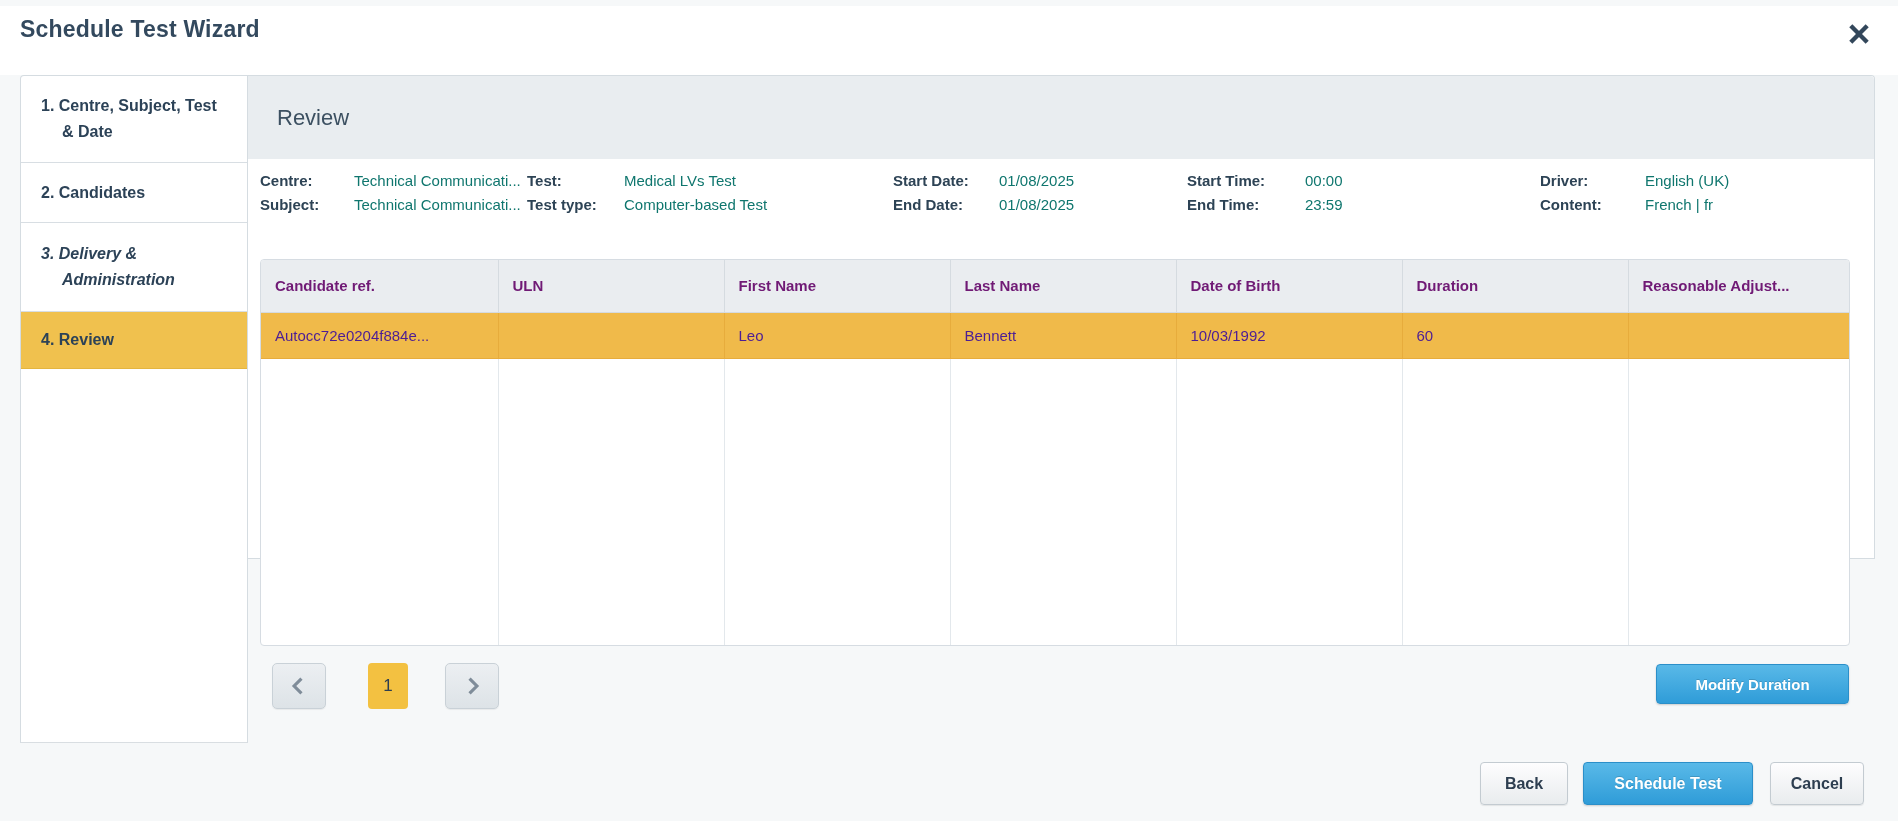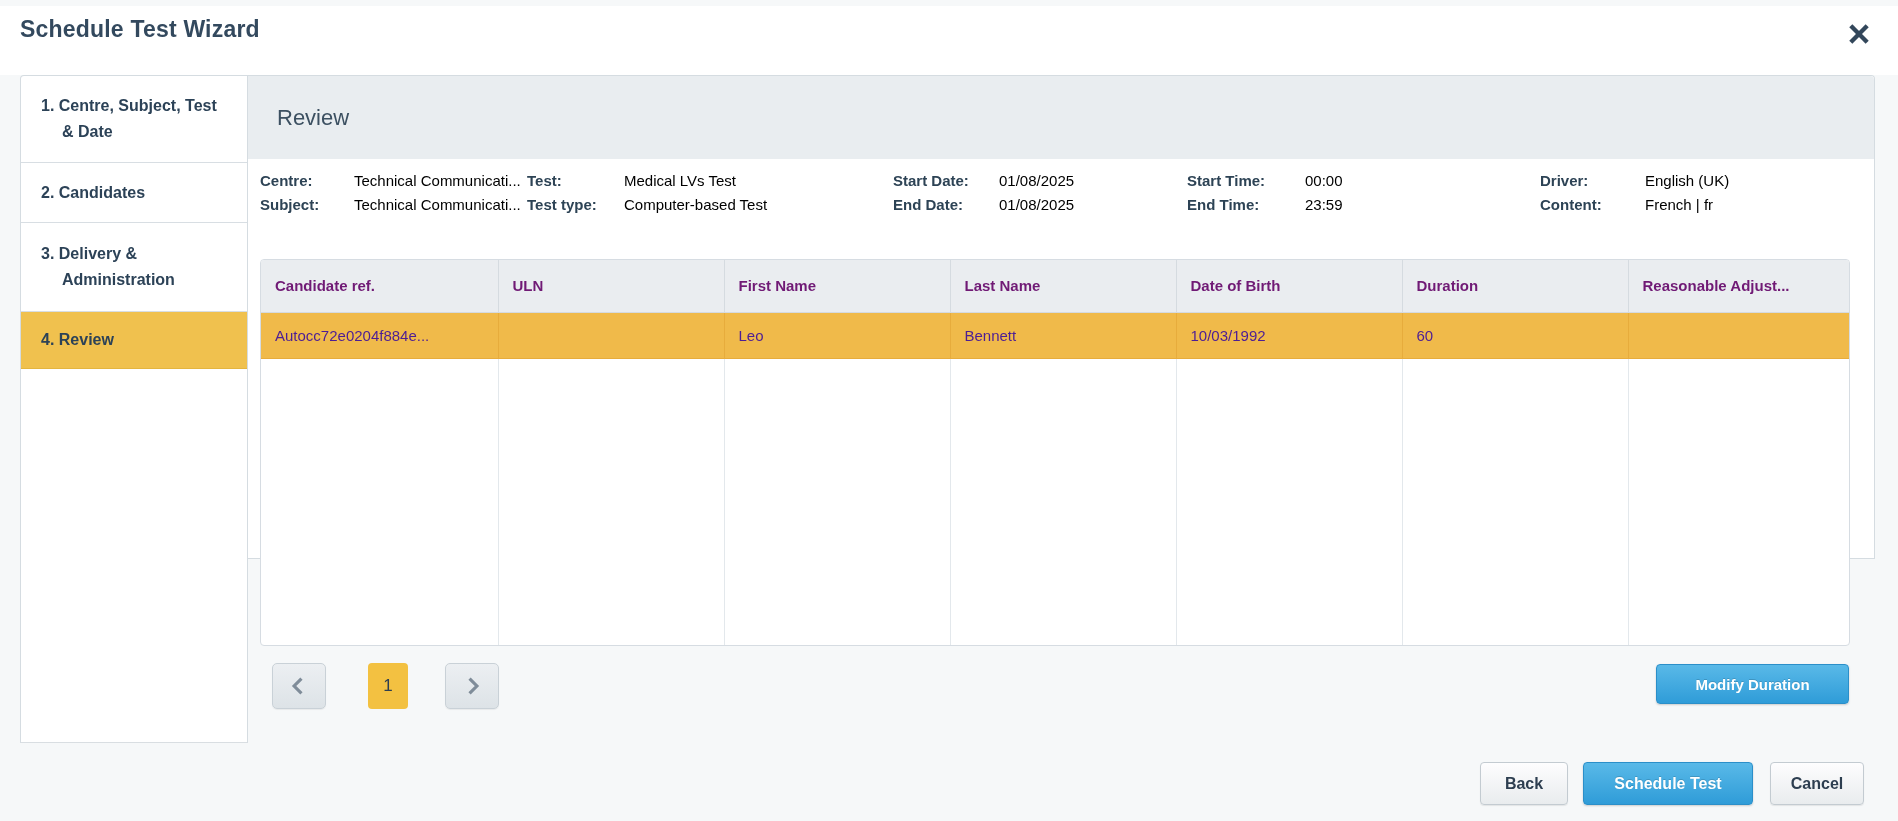--- a/index.html
+++ b/index.html
@@ -34,21 +34,21 @@
   .step{
     display:flex; align-items:center;
     padding:10px 24px 10px 20px;
     border-bottom:1px solid #d8dee3;
     font-size:16px; font-weight:bold; color:#2c4257;
     line-height:26px; cursor:pointer;
   }
   .step span{ display:block; padding-left:21px; text-indent:-21px; }
   .step.h87{ min-height:87px; }
   .step.h60{ min-height:60px; }
-  .step.h89{ min-height:89px; }
+  .step.h89{ min-height:89px;font-style:italic; }
   .step.h57{ min-height:57px; }
   .step.active{ background:#f0c14e; border-bottom-color:#e4b53f; }
   
   .panel{
     position:absolute; left:248px; top:75px; width:1627px; height:484px;
     background:#ffffff;
     border:1px solid #d5dce1; border-left:none;
     border-radius:0 4px 0 0;
   }
   .review-bar{
@@ -58,21 +58,21 @@
   }
   .review-heading{ font-size:22px; color:#3c5061; }
   
   .summary{
     display:flex; padding:10px 20px 0 12px; height:98px;
   }
   .sgroup{ display:grid; grid-template-columns:auto 1fr; column-gap:12px; align-content:start; }
   .sgroup .slabel{
     font-size:15px; font-weight:bold; color:#2d4355; line-height:24px; padding-right:8px;
   }
-  .sgroup .svalue{ font-size:15px; color:#000000; line-height:24px; white-space:nowrap; }
+  .sgroup .svalue{ font-size:15px; color:#0f766e; line-height:24px; white-space:nowrap; }
   .g1{ width:267px; } .g1 .slabel{ width:82px; }
   .g2{ width:366px; } .g2 .slabel{ width:85px; }
   .g3{ width:294px; } .g3 .slabel{ width:94px; }
   .g4{ width:353px; } .g4 .slabel{ width:106px; }
   .g5{ flex:1; } .g5 .slabel{ width:93px; }
   
   .table-wrap{
     position:absolute; left:12px; top:183px; width:1590px; height:387px;
     border:1px solid #d6dce2; border-radius:4px; overflow:hidden;
     background:#ffffff;

